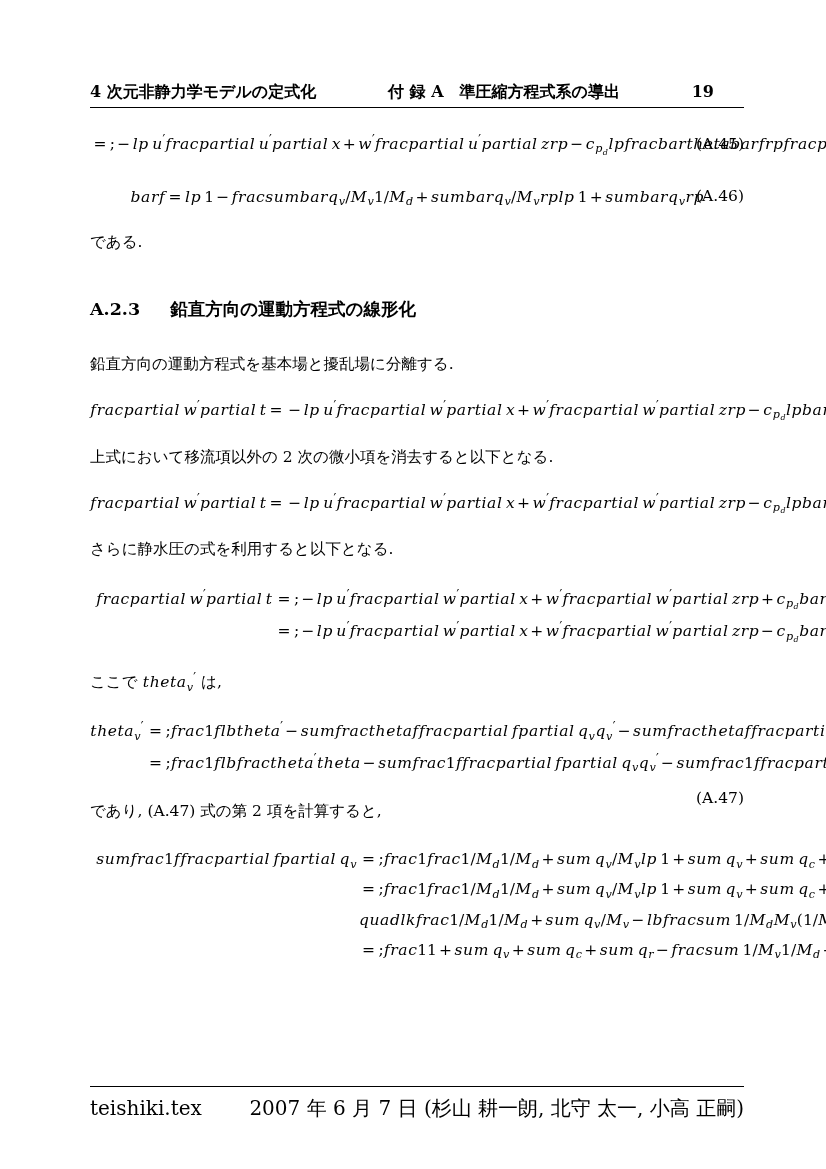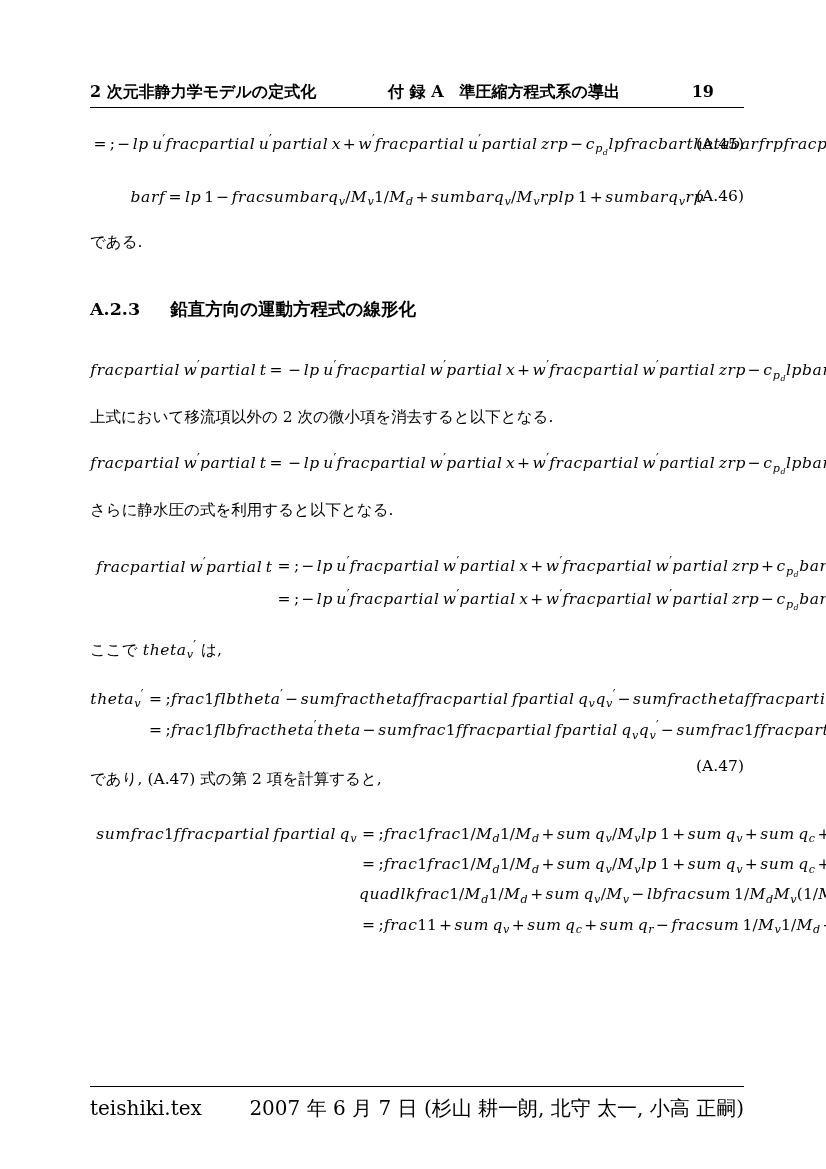--- a/index.html
+++ b/index.html
@@ -18,21 +18,21 @@
   
   .para{margin:8px 0;}
   .sec{margin:34px 0 22px;font-size:17.5px;font-weight:bold;}
   .sec .secnum{margin-right:30px;}
   
   .eqline{position:relative;text-align:center;margin:14px 0;font-size:15.5px;white-space:nowrap;}
   .eqblock{position:relative;margin:10px 0;font-size:15.5px;white-space:nowrap;}
   .eqtag{position:absolute;right:0;top:50%;transform:translateY(-50%);font-style:normal;}
   .eqtag.tag-row2{top:72%;margin-top:37px;}
   .align{display:table;border-collapse:separate;border-spacing:0 7px;margin:0 auto;}
-  .align.aleft{margin:7px 0 0 6px;}
+  .align.aleft{margin:0 0 0 6px;}
   .arow{display:table-row;}
   .alhs{display:table-cell;text-align:right;vertical-align:middle;}
   .arhs{display:table-cell;text-align:left;vertical-align:middle;padding-left:2px;}
   
   .math{display:inline-block;line-height:1.25;}
   .mrow{display:inline;}
   .mi{font-style:italic;padding:0 0.02em;}
   .mn,.mtext{font-style:normal;}
   .mo{padding:0 0.14em;font-style:normal;}
   .mrel{padding:0 0.22em;font-style:normal;}
@@ -45,21 +45,21 @@
   .frule{border-top:1px solid #000;margin-bottom:6px;}
   .frow{display:flex;justify-content:space-between;font-size:20px;}
 </style>
 </head>
 <body>
 
 <div class="page">
 
   <div>
     <header class="pghead">
-      <span>2 次元非静力学モデルの定式化</span>
+      <span>4 次元非静力学モデルの定式化</span>
       <span>付 録 A　準圧縮方程式系の導出</span>
       <span>19</span>
     </header>
     <div class="hrule"></div>
   </div>
 
   <div class="eqline" style="margin-top:24px;">
     <span><span class="math"><span class="mrow"><span class="mrel">=</span><span class="mn">;</span><span class="mo">−</span><span class="mi">l</span><span class="mi">p</span><span class="msp2"></span><span class="mi">u</span><span class="msup prime">′</span><span class="mi">f</span><span class="mi">r</span><span class="mi">a</span><span class="mi">c</span><span class="mrow"><span class="mi">p</span><span class="mi">a</span><span class="mi">r</span><span class="mi">t</span><span class="mi">i</span><span class="mi">a</span><span class="mi">l</span><span class="msp2"></span><span class="mi">u</span><span class="msup prime">′</span></span><span class="mrow"><span class="mi">p</span><span class="mi">a</span><span class="mi">r</span><span class="mi">t</span><span class="mi">i</span><span class="mi">a</span><span class="mi">l</span><span class="msp2"></span><span class="mi">x</span></span><span class="mo">+</span><span class="mi">w</span><span class="msup prime">′</span><span class="mi">f</span><span class="mi">r</span><span class="mi">a</span><span class="mi">c</span><span class="mrow"><span class="mi">p</span><span class="mi">a</span><span class="mi">r</span><span class="mi">t</span><span class="mi">i</span><span class="mi">a</span><span class="mi">l</span><span class="msp2"></span><span class="mi">u</span><span class="msup prime">′</span></span><span class="mrow"><span class="mi">p</span><span class="mi">a</span><span class="mi">r</span><span class="mi">t</span><span class="mi">i</span><span class="mi">a</span><span class="mi">l</span><span class="msp2"></span><span class="mi">z</span></span><span class="mi">r</span><span class="mi">p</span><span class="mo">−</span><span class="mi">c</span><span class="msub"><span class="mrow"><span class="mi">p</span><span class="msub"><span class="mrow"><span class="mi">d</span></span></span></span></span><span class="mi">l</span><span class="mi">p</span><span class="mi">f</span><span class="mi">r</span><span class="mi">a</span><span class="mi">c</span><span class="mrow"><span class="mi">b</span><span class="mi">a</span><span class="mi">r</span><span class="mrow"><span class="mi">t</span><span class="mi">h</span><span class="mi">e</span><span class="mi">t</span><span class="mi">a</span></span></span><span class="mrow"><span class="mi">b</span><span class="mi">a</span><span class="mi">r</span><span class="mrow"><span class="mi">f</span></span></span><span class="mi">r</span><span class="mi">p</span><span class="mi">f</span><span class="mi">r</span><span class="mi">a</span><span class="mi">c</span><span class="mrow"><span class="mi">p</span></span></span></span></span>
     <span class="eqtag">(A.45)</span>
   </div>
@@ -69,20 +69,21 @@
     <span><span class="math"><span class="mrow"><span class="mi">b</span><span class="mi">a</span><span class="mi">r</span><span class="mrow"><span class="mi">f</span></span><span class="mrel">=</span><span class="mi">l</span><span class="mi">p</span><span class="msp2"></span><span class="mn">1</span><span class="mo">−</span><span class="mi">f</span><span class="mi">r</span><span class="mi">a</span><span class="mi">c</span><span class="mrow"><span class="mi">s</span><span class="mi">u</span><span class="mi">m</span><span class="mi">b</span><span class="mi">a</span><span class="mi">r</span><span class="mrow"><span class="mi">q</span></span><span class="msub"><span class="mrow"><span class="mi">v</span></span></span><span class="mn">/</span><span class="mi">M</span><span class="msub"><span class="mrow"><span class="mi">v</span></span></span></span><span class="mrow"><span class="mn">1</span><span class="mn">/</span><span class="mi">M</span><span class="msub"><span class="mrow"><span class="mi">d</span></span></span><span class="mo">+</span><span class="mi">s</span><span class="mi">u</span><span class="mi">m</span><span class="mi">b</span><span class="mi">a</span><span class="mi">r</span><span class="mrow"><span class="mi">q</span></span><span class="msub"><span class="mrow"><span class="mi">v</span></span></span><span class="mn">/</span><span class="mi">M</span><span class="msub"><span class="mrow"><span class="mi">v</span></span></span></span><span class="mi">r</span><span class="mi">p</span><span class="mi">l</span><span class="mi">p</span><span class="msp2"></span><span class="mn">1</span><span class="mo">+</span><span class="mi">s</span><span class="mi">u</span><span class="mi">m</span><span class="mi">b</span><span class="mi">a</span><span class="mi">r</span><span class="mrow"><span class="mi">q</span></span><span class="msub"><span class="mrow"><span class="mi">v</span></span></span><span class="mi">r</span><span class="mi">p</span></span></span></span>
     <span class="eqtag">(A.46)</span>
   </div>
 
   <p class="para"><span class="math"><span class="mtext">である.</span></span></p>
 
   <h2 class="sec">
     <span class="secnum">A.2.3</span><span>鉛直方向の運動方程式の線形化</span>
   </h2>
 
+  <p class="para"><span class="math"><span class="mtext">鉛直方向の運動方程式を基本場と擾乱場に分離する.</span></span></p>
 
   <div class="eqline" style="text-align:left;">
     <span><span class="math"><span class="mrow"><span class="mi">f</span><span class="mi">r</span><span class="mi">a</span><span class="mi">c</span><span class="mrow"><span class="mi">p</span><span class="mi">a</span><span class="mi">r</span><span class="mi">t</span><span class="mi">i</span><span class="mi">a</span><span class="mi">l</span><span class="msp2"></span><span class="mi">w</span><span class="msup prime">′</span></span><span class="mrow"><span class="mi">p</span><span class="mi">a</span><span class="mi">r</span><span class="mi">t</span><span class="mi">i</span><span class="mi">a</span><span class="mi">l</span><span class="msp2"></span><span class="mi">t</span></span><span class="mrel">=</span><span class="mo">−</span><span class="mi">l</span><span class="mi">p</span><span class="msp2"></span><span class="mi">u</span><span class="msup prime">′</span><span class="mi">f</span><span class="mi">r</span><span class="mi">a</span><span class="mi">c</span><span class="mrow"><span class="mi">p</span><span class="mi">a</span><span class="mi">r</span><span class="mi">t</span><span class="mi">i</span><span class="mi">a</span><span class="mi">l</span><span class="msp2"></span><span class="mi">w</span><span class="msup prime">′</span></span><span class="mrow"><span class="mi">p</span><span class="mi">a</span><span class="mi">r</span><span class="mi">t</span><span class="mi">i</span><span class="mi">a</span><span class="mi">l</span><span class="msp2"></span><span class="mi">x</span></span><span class="mo">+</span><span class="mi">w</span><span class="msup prime">′</span><span class="mi">f</span><span class="mi">r</span><span class="mi">a</span><span class="mi">c</span><span class="mrow"><span class="mi">p</span><span class="mi">a</span><span class="mi">r</span><span class="mi">t</span><span class="mi">i</span><span class="mi">a</span><span class="mi">l</span><span class="msp2"></span><span class="mi">w</span><span class="msup prime">′</span></span><span class="mrow"><span class="mi">p</span><span class="mi">a</span><span class="mi">r</span><span class="mi">t</span><span class="mi">i</span><span class="mi">a</span><span class="mi">l</span><span class="msp2"></span><span class="mi">z</span></span><span class="mi">r</span><span class="mi">p</span><span class="mo">−</span><span class="mi">c</span><span class="msub"><span class="mrow"><span class="mi">p</span><span class="msub"><span class="mrow"><span class="mi">d</span></span></span></span></span><span class="mi">l</span><span class="mi">p</span><span class="mi">b</span><span class="mi">a</span><span class="mi">r</span></span></span></span>
   </div>
 
   <p class="para"><span class="math"><span class="mtext">上式において移流項以外の 2 次の微小項を消去すると以下となる.</span></span></p>
 
   <div class="eqline" style="text-align:left;">
     <span><span class="math"><span class="mrow"><span class="mi">f</span><span class="mi">r</span><span class="mi">a</span><span class="mi">c</span><span class="mrow"><span class="mi">p</span><span class="mi">a</span><span class="mi">r</span><span class="mi">t</span><span class="mi">i</span><span class="mi">a</span><span class="mi">l</span><span class="msp2"></span><span class="mi">w</span><span class="msup prime">′</span></span><span class="mrow"><span class="mi">p</span><span class="mi">a</span><span class="mi">r</span><span class="mi">t</span><span class="mi">i</span><span class="mi">a</span><span class="mi">l</span><span class="msp2"></span><span class="mi">t</span></span><span class="mrel">=</span><span class="mo">−</span><span class="mi">l</span><span class="mi">p</span><span class="msp2"></span><span class="mi">u</span><span class="msup prime">′</span><span class="mi">f</span><span class="mi">r</span><span class="mi">a</span><span class="mi">c</span><span class="mrow"><span class="mi">p</span><span class="mi">a</span><span class="mi">r</span><span class="mi">t</span><span class="mi">i</span><span class="mi">a</span><span class="mi">l</span><span class="msp2"></span><span class="mi">w</span><span class="msup prime">′</span></span><span class="mrow"><span class="mi">p</span><span class="mi">a</span><span class="mi">r</span><span class="mi">t</span><span class="mi">i</span><span class="mi">a</span><span class="mi">l</span><span class="msp2"></span><span class="mi">x</span></span><span class="mo">+</span><span class="mi">w</span><span class="msup prime">′</span><span class="mi">f</span><span class="mi">r</span><span class="mi">a</span><span class="mi">c</span><span class="mrow"><span class="mi">p</span><span class="mi">a</span><span class="mi">r</span><span class="mi">t</span><span class="mi">i</span><span class="mi">a</span><span class="mi">l</span><span class="msp2"></span><span class="mi">w</span><span class="msup prime">′</span></span><span class="mrow"><span class="mi">p</span><span class="mi">a</span><span class="mi">r</span><span class="mi">t</span><span class="mi">i</span><span class="mi">a</span><span class="mi">l</span><span class="msp2"></span><span class="mi">z</span></span><span class="mi">r</span><span class="mi">p</span><span class="mo">−</span><span class="mi">c</span><span class="msub"><span class="mrow"><span class="mi">p</span><span class="msub"><span class="mrow"><span class="mi">d</span></span></span></span></span><span class="mi">l</span><span class="mi">p</span><span class="mi">b</span><span class="mi">a</span><span class="mi">r</span></span></span></span>
   </div>

